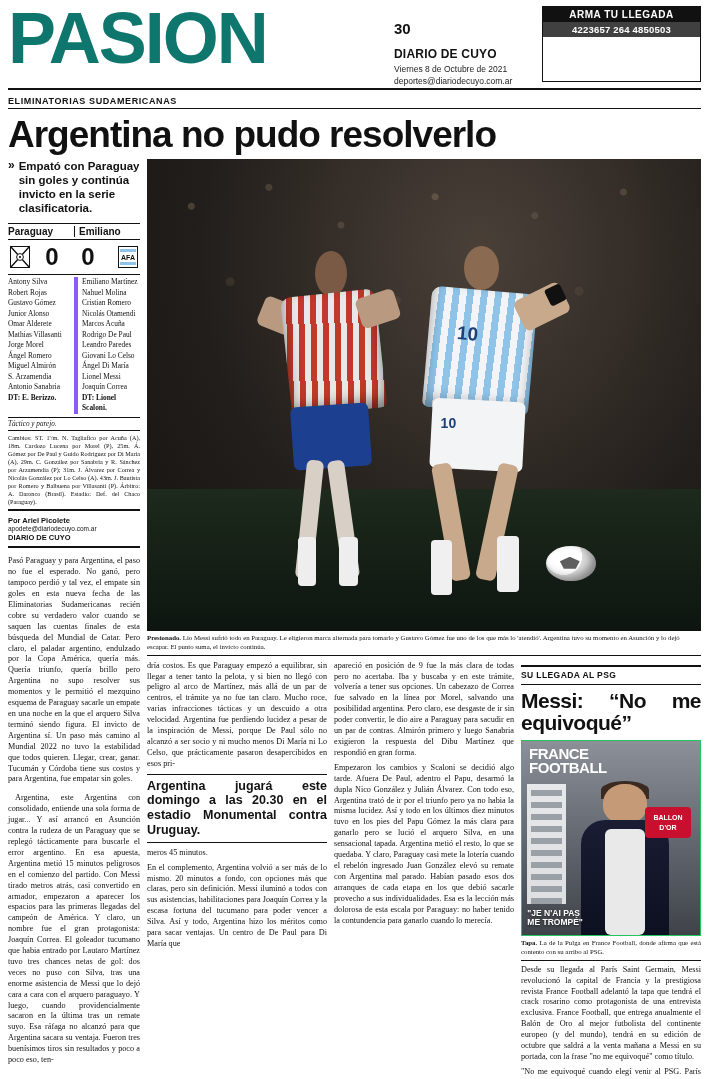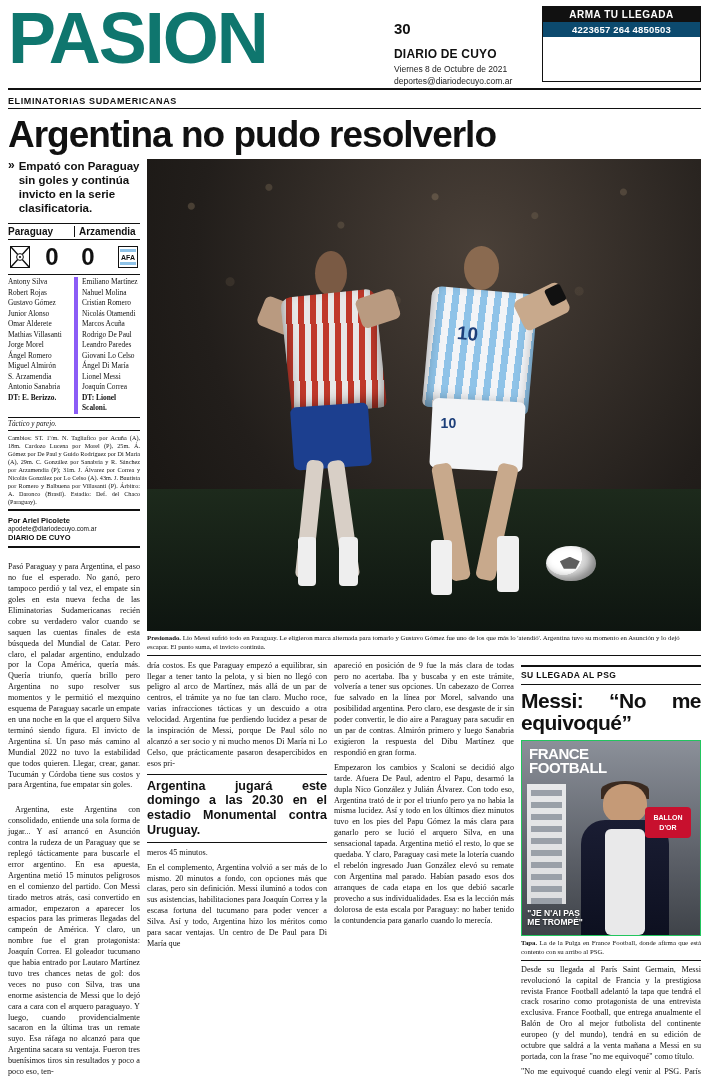--- a/index.html
+++ b/index.html
@@ -74,21 +74,21 @@
     line-height: 1.1;
   }
   .ad-elija {
     flex: 0 0 58px; background:#fff; color:#111;
     font-family:"Liberation Sans", sans-serif;
     font-size: 7px; font-weight:bold; text-align:center;
     display:flex; flex-direction:column; justify-content:center;
     line-height: 1.15; border-left:1px solid #111;
   }
   .ad-phone {
-    background:#0c4a6e; color:#fff; text-align:center;
+    background:#404040; color:#fff; text-align:center;
     font-family:"Liberation Sans", sans-serif;
     font-size: 9.5px; font-weight:bold; padding:2px 0;
     letter-spacing: .2px;
   }
 
   .rule-thick { border-top: 2px solid #111; margin: 0 8px; }
 
   
   .kicker {
     font-family: "Liberation Sans", sans-serif;
@@ -166,21 +166,21 @@
   .byline { padding: 5px 0 4px 0; border-bottom: 2px solid #111; }
   .byline .by1 { font-family:"Liberation Sans",sans-serif; font-size: 7.5px; font-weight:bold;}
   .byline .by2 { font-family:"Liberation Sans",sans-serif; font-size: 6.5px; }
   .byline .by3 { font-family:"Liberation Sans",sans-serif; font-size: 7.5px; font-weight:bold; margin-top:1px;}
 
   .body-text {
     font-size: 8.2px; line-height: 1.33; text-align: justify;
     margin-top: 5px;
     text-indent: 0;
   }
-  .body-text p { margin: 14px 0 4px 0; }
+  .body-text p { margin: 8px 0 4px 0; }
   .body-text p + p { text-indent: 7px; }
 
   
   .photo {
     width: 100%; height: 472px;
     background: #2b2a28;
     position: relative;
     overflow: hidden;
   }
   .caption {
@@ -429,21 +429,21 @@
 
   <div class="col-left">
     <div class="lede">
       <span class="chev">»</span>
       <span>Empató con Paraguay sin goles y continúa invicto en la serie clasificatoria.</span>
     </div>
 
     <div class="scorebox">
       <div class="teams">
         <div>Paraguay</div>
-        <div>Arzamendia</div>
+        <div>Emiliano</div>
       </div>
       <div class="scoreline">
         <span class="crest">
           <svg class="crest-par" viewBox="0 0 20 22" aria-hidden="true">
             <rect x="0.5" y="0.5" width="19" height="21" fill="#fff" stroke="#111"></rect>
             <path d="M1 1 L19 21 M19 1 L1 21" stroke="#111" stroke-width="1.4"></path>
             <circle cx="10" cy="11" r="3.4" fill="#fff" stroke="#111"></circle>
             <circle cx="10" cy="11" r="1.1" fill="#111"></circle>
           </svg>
         </span>

